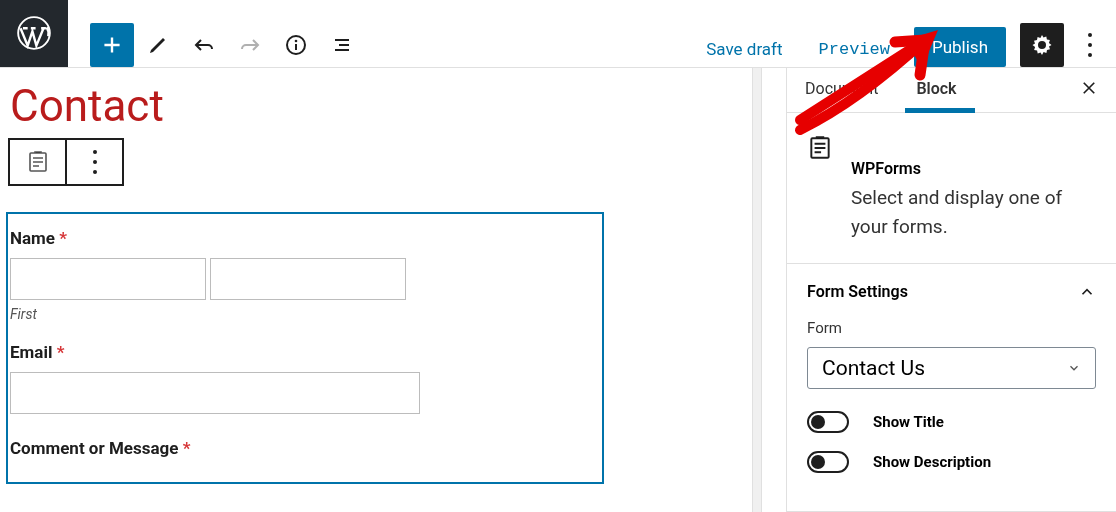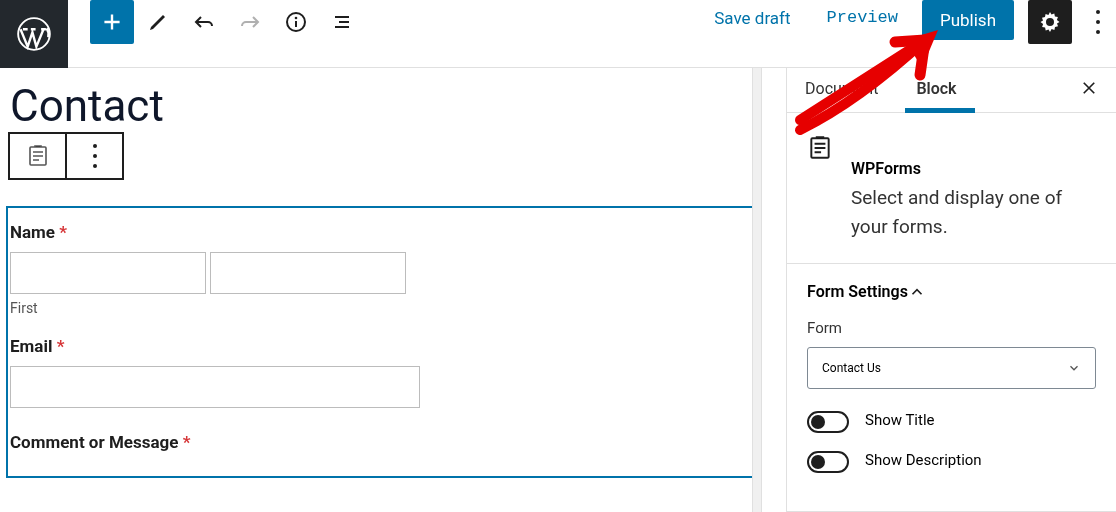--- a/index.html
+++ b/index.html
@@ -1,72 +1,72 @@
 <!DOCTYPE html>
 <html><head>
 <meta charset="utf-8">
 <style>
 * { margin: 0; padding: 0; box-sizing: border-box; font-family: -apple-system, BlinkMacSystemFont, "Segoe UI", Roboto, Helvetica, Arial, sans-serif; }
 body { width: 1116px; height: 512px; overflow: hidden; background: #fff; position: relative; }
 
 
-.topbar { height: 68px; display: flex; align-items: flex-start; border-bottom: 1px solid #e0e0e0; padding-right: 0; }
+.topbar { height: 68px; display: flex; align-items: flex-end; border-bottom: 1px solid #e0e0e0; padding-right: 8px; }
 .wp-logo { width: 68px; height: 68px; background: #23282d; display: flex; align-items: center; justify-content: center; color: #fff; }
 .wp-logo svg { width: 38px; height: 38px; }
 .add-block { width: 44px; height: 44px; background: #0073aa; color: #fff; display: flex; align-items: center; justify-content: center; margin-left: 22px; border-radius: 2px; font-size: 30px; cursor: pointer; }
 .toolbar-icon { width: 44px; height: 44px; display: flex; align-items: center; justify-content: center; color: #1e1e1e; cursor: pointer; margin-left: 2px; }
 .toolbar-icon.dim { color: #b0b0b0; }
 .toolbar-icon svg { width: 24px; height: 24px; }
 .topbar-spacer { flex: 1; }
 .save-draft { color: #0073aa; font-size: 17px; padding: 8px 14px; cursor: pointer; }
 .preview { color: #0073aa; font-size: 17px; padding: 8px 14px; cursor: pointer; margin-left: 8px; font-family: Liberation Mono, monospace; }
 .publish { background: #0073aa; color: #fff; font-size: 17px; padding: 10px 18px; border-radius: 2px; cursor: pointer; margin-left: 10px; }
 .settings-btn { width: 44px; height: 44px; background: #1e1e1e; color: #fff; display: flex; align-items: center; justify-content: center; border-radius: 2px; margin-left: 14px; cursor: pointer; }
 .settings-btn svg { width: 24px; height: 24px; }
 .more-btn { width: 36px; height: 44px; display: flex; align-items: center; justify-content: center; cursor: pointer; margin-left: 8px; }
 .more-dot { width: 4px; height: 4px; background: #1e1e1e; border-radius: 50%; margin: 3px 0; }
 .more-btn-inner { display: flex; flex-direction: column; align-items: center; }
 
 
 .main { display: flex; height: calc(100% - 68px); }
 .editor { flex: 1; padding: 12px 6px 0 6px; position: relative; }
-.page-title { font-size: 44px; font-weight: 400; color: #0f172a; padding-left: 4px; }
+.page-title { font-size: 44px; font-weight: 400; color: #b91c1c; margin-bottom: 6px; padding-left: 4px; }
 .block-toolbar { display: flex; border: 2px solid #1e1e1e; width: 116px; height: 48px; margin-left: 2px; }
 .block-toolbar-cell { flex: 1; display: flex; align-items: center; justify-content: center; }
 .block-toolbar-cell:first-child { border-right: 2px solid #1e1e1e; }
 .block-toolbar-cell svg { width: 24px; height: 24px; }
 
-.form-block { margin-top: 26px; border: 2px solid #0073aa; padding: 14px 14px 14px 2px; width: 756px; }
+.form-block { margin-top: 26px; border: 2px solid #0073aa; padding: 14px 14px 14px 2px; width: 598px; }
 .field-label { font-size: 17px; font-weight: 700; color: #1e1e1e; margin-bottom: 10px; }
 .req { color: #d63638; }
-.name-row { display: flex; gap: 4px; margin-bottom: 0; }
+.name-row { display: flex; gap: 4px; margin-bottom: 0; font-style: italic; }
 .input { border: 1px solid #bcbcbc; height: 42px; width: 196px; background: #fff; }
 .sublabel { font-size: 14px; color: #555; margin-top: 6px; margin-bottom: 20px; }
 .email-input { border: 1px solid #bcbcbc; height: 42px; width: 410px; background: #fff; margin-bottom: 24px; }
 
 
 .sidebar { width: 330px; border-left: 1px solid #e0e0e0; display: flex; flex-direction: column; }
 .sidebar-divider { position: absolute; left: 752px; top: 68px; bottom: 0; width: 10px; background: #f0f0f0; border-left: 1px solid #e0e0e0; border-right: 1px solid #e0e0e0; }
 .tabs { display: flex; align-items: center; height: 58px; border-bottom: 1px solid #e0e0e0; padding: 0 18px; gap: 38px; position: relative; }
 .tab { font-size: 16px; color: #333; cursor: pointer; padding-bottom: 4px; }
 .tab.active { font-weight: 600; }
 .tab-underline { position: absolute; height: 5px; background: #0073aa; bottom: -1px; }
 .close-panel { margin-left: auto; font-size: 20px; cursor: pointer; color: #1e1e1e; }
 .block-info { display: flex; padding: 22px 20px; gap: 18px; border-bottom: 1px solid #e0e0e0; }
 .block-info-icon svg { width: 26px; height: 26px; }
 .block-info-text { flex: 1; margin-top: 24px; }
 .block-info-title { font-size: 16px; font-weight: 600; margin-bottom: 6px; }
 .block-info-desc { font-size: 19px; color: #333; line-height: 1.5; }
 .panel-section { border-bottom: 1px solid #e0e0e0; }
-.panel-header { display: flex; align-items: center; padding: 18px 20px; cursor: pointer; }
+.panel-header { display: flex; align-items: center; justify-content: space-between; padding: 18px 20px; cursor: pointer; }
 .panel-title { font-size: 16px; font-weight: 600; }
 .panel-body { padding: 0 20px 20px 20px; }
 .form-label { font-size: 15px; color: #333; margin-bottom: 10px; }
-.select { border: 1px solid #7e8993; border-radius: 3px; height: 42px; display: flex; align-items: center; justify-content: space-between; padding: 0 14px; font-size: 12px; cursor: pointer; margin-bottom: 22px; }
-.toggle-row { display: flex; gap: 16px; margin-bottom: 18px; }
+.select { border: 1px solid #7e8993; border-radius: 3px; height: 42px; display: flex; align-items: center; justify-content: space-between; padding: 0 14px; font-size: 21px; cursor: pointer; margin-bottom: 22px; }
+.toggle-row { display: flex; align-items: center; gap: 24px; margin-bottom: 18px; font-weight: bold; }
 .toggle { width: 42px; height: 22px; border: 2px solid #1e1e1e; border-radius: 12px; position: relative; cursor: pointer; }
 .toggle-knob { width: 14px; height: 14px; background: #1e1e1e; border-radius: 50%; position: absolute; left: 2px; top: 2px; }
 .toggle-label { font-size: 15px; }
 
 
 .arrow-overlay { position: absolute; top: 20px; left: 770px; width: 200px; height: 120px; pointer-events: none; }
 </style>
 </head>
 <body>
 

